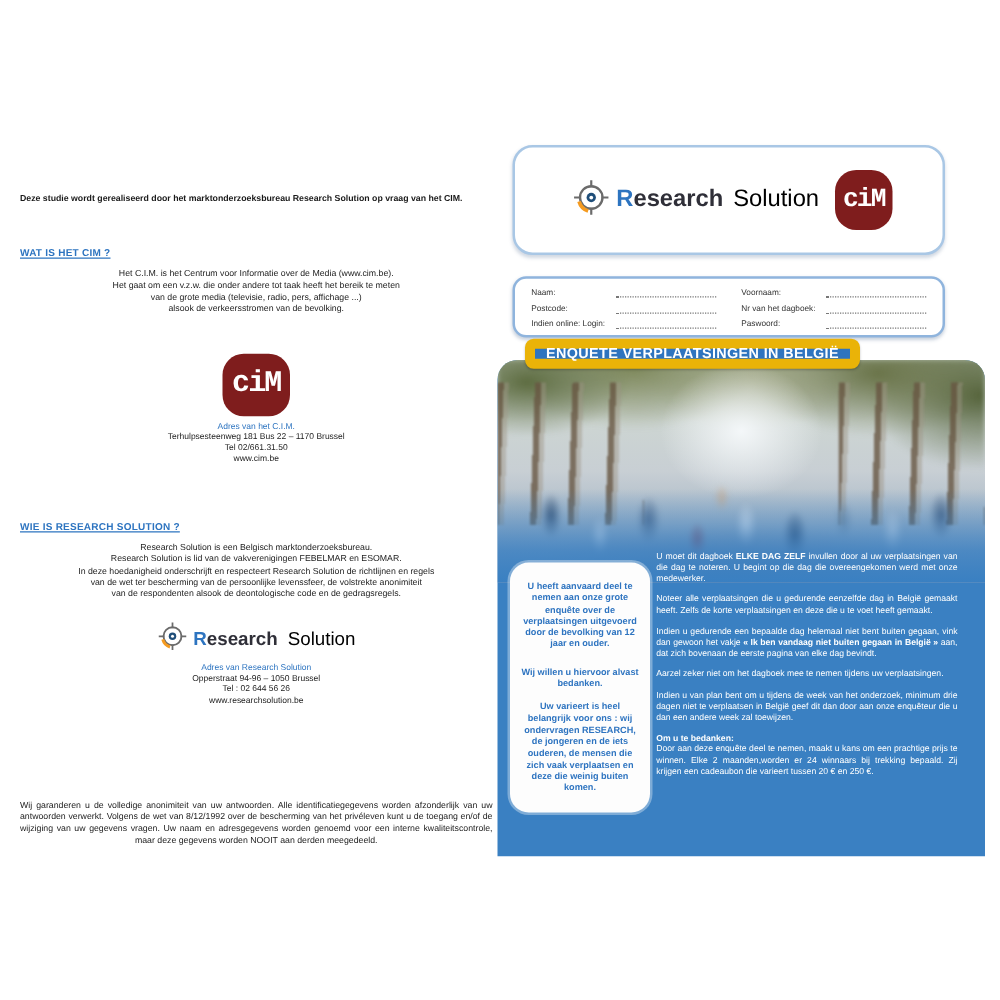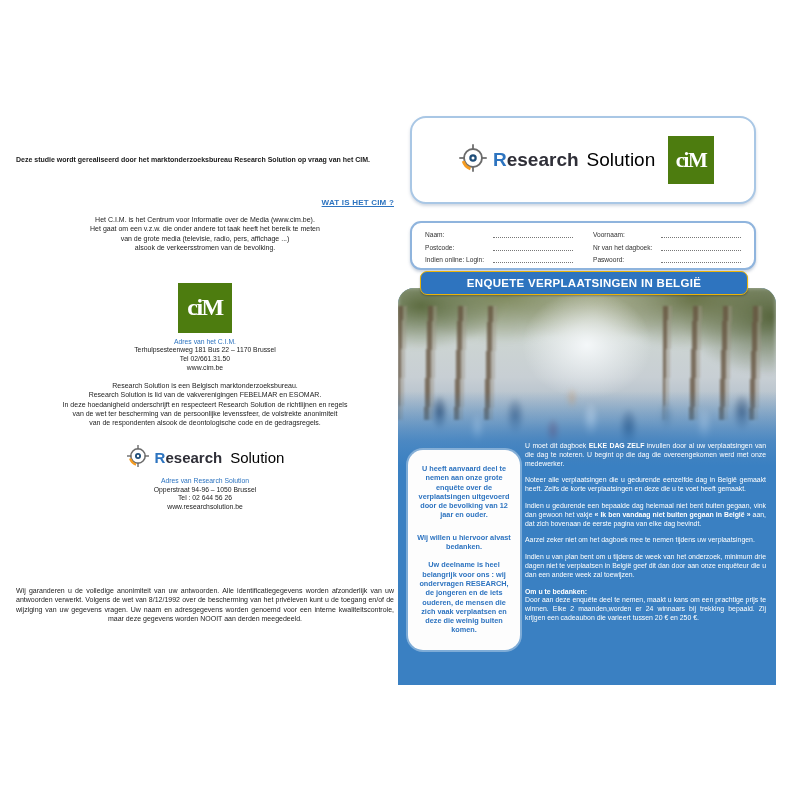--- a/index.html
+++ b/index.html
@@ -3,28 +3,28 @@
 <meta charset="utf-8">
 <style>
   html,body{margin:0;padding:0;}
   body{width:800px;height:800px;background:#ffffff;position:relative;overflow:hidden;
        font-family:"Liberation Sans",sans-serif;color:#1a1a1a;}
   .abs{position:absolute;}
 
   
   .left-page{left:16px;top:0;width:378px;}
   .intro{margin-top:155px;font-size:7px;font-weight:bold;line-height:9px;text-align:left;}
-  .sec-heading{margin-top:0;font-size:8px;font-weight:bold;color:#2d74c0;text-align:right;
+  .sec-heading{margin-top:0;font-size:8px;font-weight:bold;color:#2d74c0;text-align:left;
                text-decoration:underline;letter-spacing:.2px;}
   .h1-cim{margin-top:34px;}
   .h2-rs{margin-top:44px;}
   .sec-para{font-size:7px;line-height:9.4px;text-align:center;margin-top:8px;color:#222;}
-  .logo-cim{width:54px;height:50px;background:#4d7c0f;color:#fff;display:flex;align-items:center;
+  .logo-cim{width:54px;height:50px;background:#7f1d1d;color:#fff;display:flex;align-items:center;
             justify-content:center;font-weight:bold;font-size:24px;letter-spacing:-1.5px;
-            font-family:Liberation Serif, serif;}
+            font-family:Liberation Mono, monospace;border-radius:17px;}
   .logo-cim-wrap{display:flex;justify-content:center;margin-top:30px;}
   .addr{margin-top:5px;text-align:center;font-size:6.8px;line-height:8.8px;color:#222;}
   .addr-title{color:#2d74c0;}
   .rs-logo-row{display:flex;align-items:center;justify-content:center;gap:5px;margin-top:16px;}
   .rs-word1{font-size:15px;font-weight:bold;color:#2f2f38;}
   .rs-word1 .cap{color:#2d74c0;}
   .rs-word2{font-size:15px;color:#000000;margin-left:3px;}
   .footer-para{margin-top:74px;font-size:7px;line-height:9.4px;text-align:justify;
                text-align-last:center;color:#222;}
 
@@ -37,27 +37,27 @@
   .hdr-cim{width:46px;height:48px;font-size:21px;}
 
   .form-box{left:410px;top:221px;width:346px;height:49px;background:#fff;
             border:2px solid #8fb4dd;border-radius:11px;box-shadow:0 2px 3px rgba(70,100,140,.3);
             box-sizing:border-box;padding:6px 13px 5px 13px;
             display:grid;grid-template-columns:1fr 1fr;column-gap:20px;row-gap:3px;}
   .form-row{display:flex;align-items:flex-end;}
   .form-label{font-size:6.6px;color:#333;white-space:nowrap;width:66px;flex-shrink:0;}
   .dots{flex:1;border-bottom:1px dotted #777;height:7px;margin-left:2px;}
 
-  .banner{left:420px;top:271px;width:328px;height:24px;background:#2e74bf;border:1px solid #eab308;
+  .banner{left:420px;top:271px;width:268px;height:24px;background:#2e74bf;border:8px solid #eab308;
           border-radius:7px;box-sizing:border-box;display:flex;align-items:center;justify-content:center;
           z-index:6;box-shadow:0 1px 2px rgba(0,0,0,.25);}
   .banner span{color:#fff;font-weight:bold;font-size:11.5px;letter-spacing:.3px;}
 
   .lower{left:398px;top:288px;width:378px;height:397px;background:#3a80c2;
-         border-radius:16px 16px 0 0;overflow:hidden;z-index:2;}
+         border-radius:16px 16px 0 0;overflow:hidden;z-index:2;padding-left:12px;}
   .photo{position:absolute;left:0;top:0;width:100%;height:178px;overflow:hidden;
          background:linear-gradient(180deg,#aeb9a7 0%,#cdd5d2 28%,#c8cfd4 50%,#a9b9c8 72%,#7d9cc0 100%);}
   .ph-layer{position:absolute;inset:0;}
   .ph-canopy{background-image:
       radial-gradient(ellipse 120px 62px at 6% 10%,rgba(88,103,58,.95),transparent 70%),
       radial-gradient(ellipse 140px 70px at 28% 4%,rgba(118,128,78,.85),transparent 70%),
       radial-gradient(ellipse 120px 60px at 52% 8%,rgba(152,156,112,.6),transparent 70%),
       radial-gradient(ellipse 150px 72px at 78% 6%,rgba(98,108,62,.9),transparent 70%),
       radial-gradient(ellipse 130px 85px at 99% 16%,rgba(78,93,52,.95),transparent 70%);
       filter:blur(2px);}
@@ -113,20 +113,21 @@
   <div class="logo-cim-wrap">
     <div class="logo-cim">ciM</div>
   </div>
   <div class="addr">
     <div class="addr-title">Adres van het C.I.M.</div>
     <div>Terhulpsesteenweg 181 Bus 22 – 1170 Brussel</div>
     <div>Tel  02/661.31.50</div>
     <div>www.cim.be</div>
   </div>
 
+  <h2 class="sec-heading h2-rs">WIE IS RESEARCH SOLUTION ?</h2>
   <div class="sec-para">
     <div>Research Solution is een Belgisch marktonderzoeksbureau.</div>
     <div>Research Solution is lid van de vakverenigingen  FEBELMAR en ESOMAR.</div>
     <div>In deze hoedanigheid onderschrijft en respecteert Research Solution de richtlijnen en regels</div>
     <div>van de wet ter bescherming van de persoonlijke levenssfeer, de volstrekte anonimiteit</div>
     <div>van de respondenten alsook de deontologische code en de gedragsregels.</div>
   </div>
 
   <div class="rs-logo-row">
     <span class="rs-icon">
@@ -211,21 +212,21 @@
     <div class="ph-trunks-l"></div>
     <div class="ph-trunks-r"></div>
     <div class="ph-layer ph-glow"></div>
     <div class="ph-layer ph-crowd"></div>
     <div class="ph-layer ph-fade"></div>
   </div>
 
   <div class="white-box">
     <p>U heeft aanvaard deel te nemen aan onze grote enquête over de verplaatsingen uitgevoerd door de bevolking van 12 jaar en ouder.</p>
     <p class="strong">Wij willen u hiervoor alvast bedanken.</p>
-    <p><span>Uw deelname is heel belangrijk voor ons : wij ondervragen </span><span class="b">RESEARCH</span><span>, de jongeren en de iets ouderen, de mensen die zich vaak verplaatsen en deze die weinig buiten komen.</span></p>
+    <p><span>Uw varieert is heel belangrijk voor ons : wij ondervragen </span><span class="b">RESEARCH</span><span>, de jongeren en de iets ouderen, de mensen die zich vaak verplaatsen en deze die weinig buiten komen.</span></p>
   </div>
 
   <div class="info-col">
     <p><span>U moet dit dagboek </span><span class="b">ELKE DAG ZELF</span><span> invullen door al uw verplaatsingen van die dag te noteren. U begint op die dag die overeengekomen werd met onze medewerker.</span></p>
     <p>Noteer alle verplaatsingen die u gedurende eenzelfde dag in België gemaakt heeft. Zelfs de korte verplaatsingen en deze die u te voet heeft gemaakt.</p>
     <p><span>Indien u gedurende een bepaalde dag helemaal niet bent buiten gegaan, vink dan gewoon het vakje </span><span class="b">« Ik ben vandaag niet buiten gegaan in België »</span><span> aan, dat zich bovenaan de eerste pagina van elke dag bevindt.</span></p>
     <p>Aarzel zeker niet om het dagboek mee te nemen tijdens uw verplaatsingen.</p>
     <p>Indien u van plan bent om u tijdens de week van het onderzoek, minimum drie dagen niet te verplaatsen in België geef dit dan door aan onze enquêteur die u dan een andere week zal toewijzen.</p>
     <p class="ttl">Om u te bedanken:</p>
     <p>Door aan deze enquête deel te nemen, maakt u kans om een prachtige prijs te winnen. Elke 2 maanden,worden er 24 winnaars bij trekking bepaald. Zij krijgen een cadeaubon die varieert tussen 20 € en 250 €.</p>

